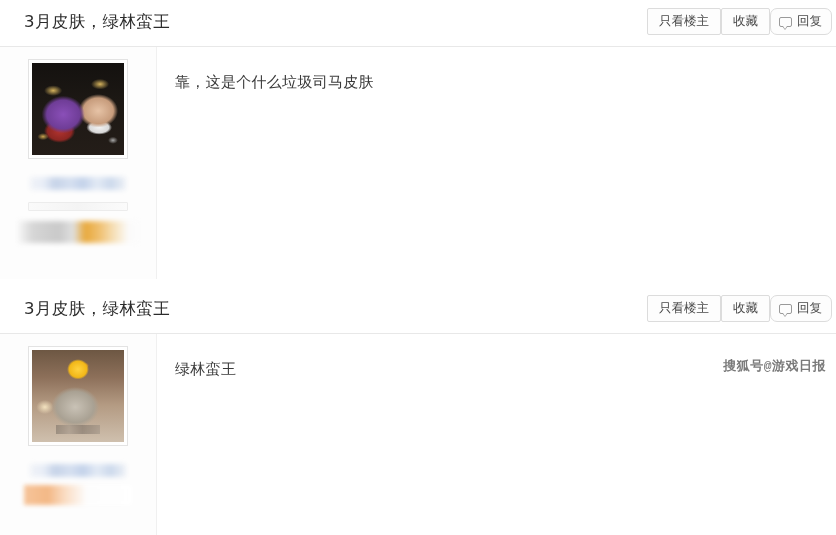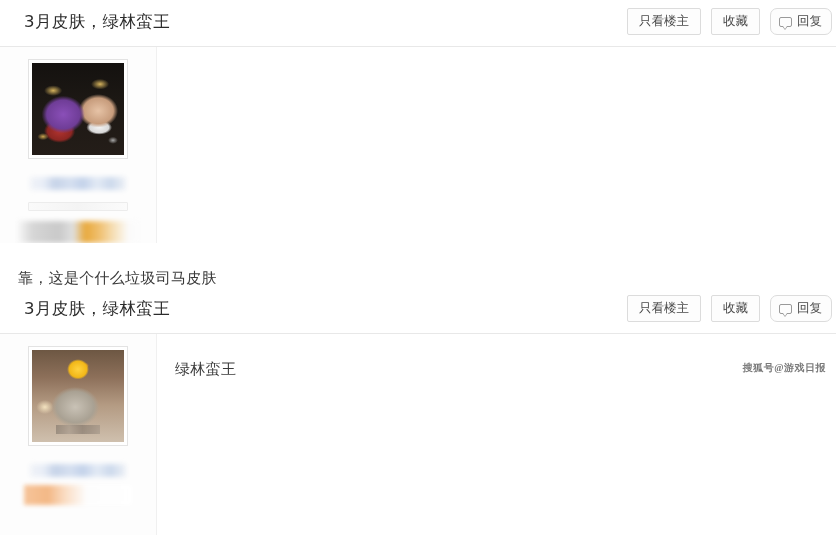--- a/index.html
+++ b/index.html
@@ -37,21 +37,20 @@
     letter-spacing: 0.4px;
     white-space: nowrap;
     font-family: "DejaVu Sans", "Liberation Sans", sans-serif;
   }
 
   .header-actions {
     position: absolute;
     right: 4px;
     top: 8px;
     display: flex;
-    gap: 10px;
     align-items: flex-start;
   }
 
   .btn {
     display: inline-flex;
     align-items: center;
     justify-content: center;
     gap: 5px;
     height: 27px;
     padding: 0 11px;
@@ -213,36 +212,36 @@
   }
   .comment-text {
     font-size: 15px;
     color: #3a3a3a;
     line-height: 1.5;
     letter-spacing: 0.3px;
     font-family: "DejaVu Sans", "Liberation Sans", sans-serif;
   }
 
   
-  #post-1 .post-body { height: 232px; flex-direction: column; }
+  #post-1 .post-body { height: 232px; }
   #post-2 .post-body { height: 208px; }
 
   .gap-row { height: 8px; background: #ffffff; }
 
   
   .watermark {
     position: absolute;
     right: 10px;
     bottom: 6px;
-    font-size: 10px;
+    font-size: 13px;
     font-weight: bold;
     color: #6e6e6e;
     letter-spacing: 0.5px;
     opacity: 0.92;
-    font-family: Liberation Serif, serif;
+    font-family: Liberation Mono, monospace;
     text-shadow: 0 0 1px rgba(255,255,255,0.9);
     white-space: nowrap;
     text-align: center;
   }
 </style>
 </head>
 <body>
 
 <div class="page">
 

